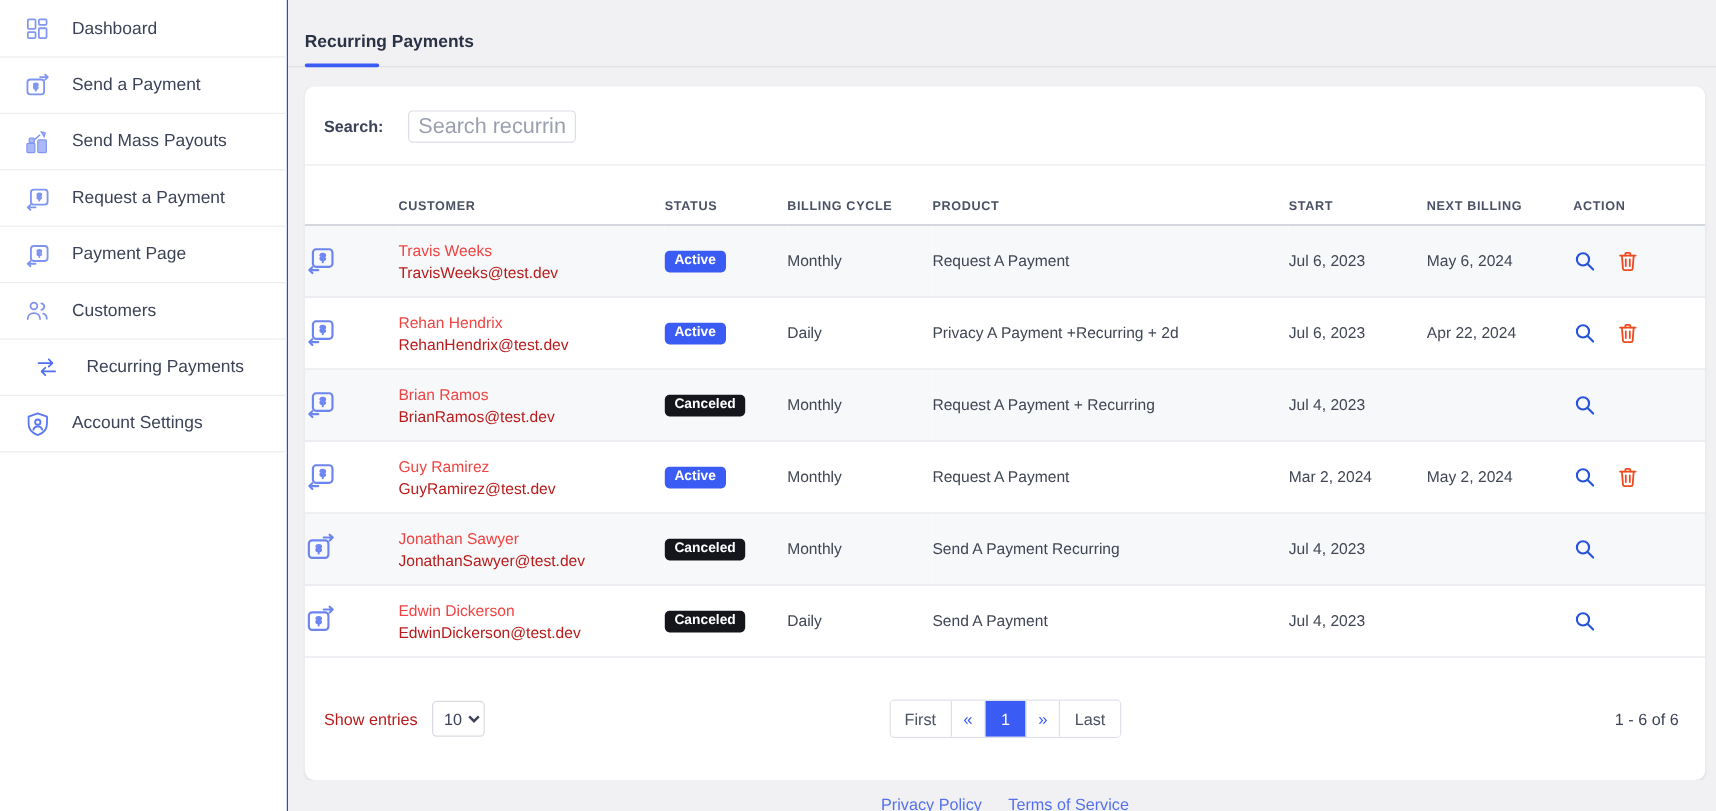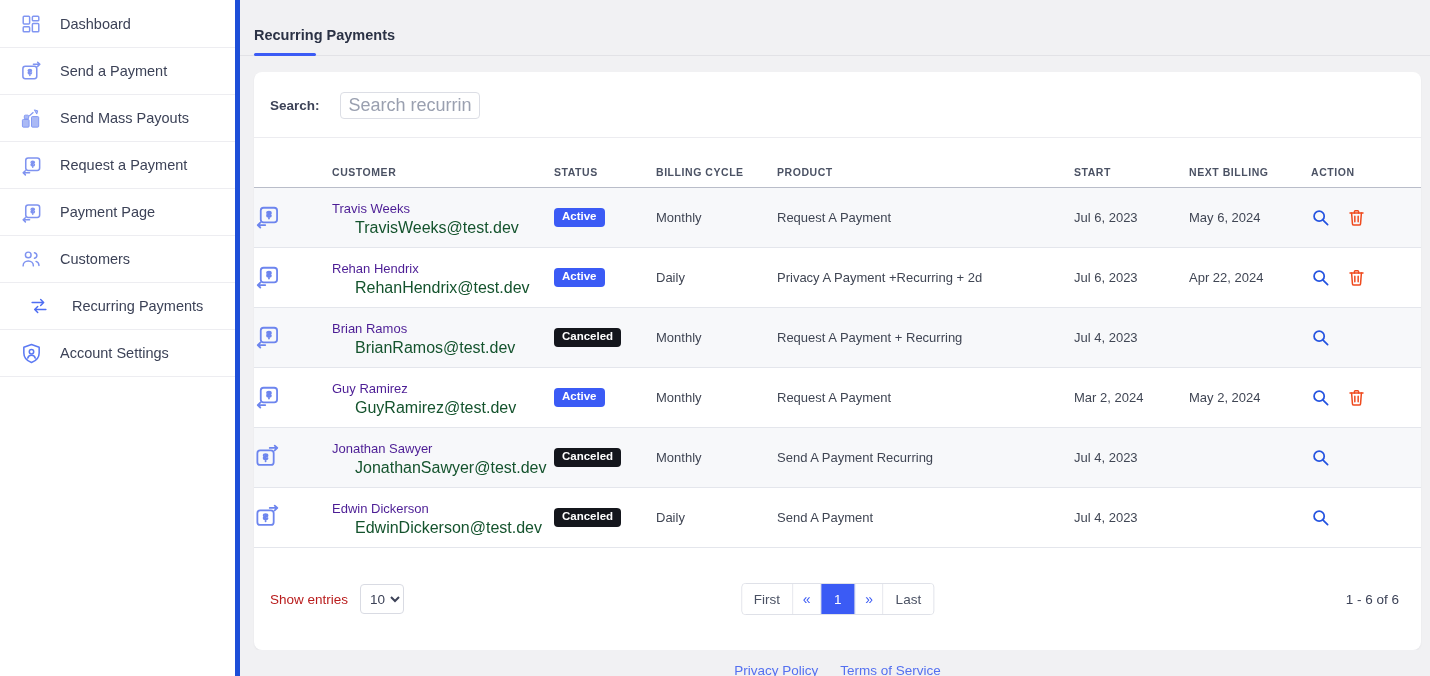--- a/index.html
+++ b/index.html
@@ -8,21 +8,21 @@
     font-family: "Liberation Sans", sans-serif;
     background: #ffffff;
     overflow: hidden;
   }
   .app { display: flex; width: 1430px; height: 676px; }
 
   
   .sidebar {
     width: 240px; min-width: 240px; height: 676px;
     background: #ffffff;
-    border-right: 5px solid #1d4ed8;
+    border-right: 1px solid #1d4ed8;
     padding-top: 1px;
   }
   .nav-item {
     display: flex; align-items: center;
     height: 47px;
     border-bottom: 1px solid #ededf1;
     padding-left: 16px;
     cursor: pointer;
   }
   .nav-item.active { padding-left: 24px; }
@@ -118,22 +118,22 @@
   .col-icon   { width: 78px; }
   .col-cust   { width: 222px; }
   .col-status { width: 102px; }
   .col-cycle  { width: 121px; }
   .col-prod   { width: 297px; }
   .col-start  { width: 115px; }
   .col-next   { width: 122px; }
   .col-action { width: 110px; }
 
   .cell-icon { padding-left: 18px; }
-  .cust-name { font-size: 13px; color: #4c1d95; line-height: 19px; }
-  .cust-mail { font-size: 16px; color: #14532d; line-height: 19px; margin-left: 23px; }
+  .cust-name { font-size: 13px; color: #ef4444; line-height: 19px; }
+  .cust-mail { font-size: 13px; color: #b91c1c; line-height: 19px; }
 
   .badge {
     display: inline-block;
     font-size: 11.5px; font-weight: 700;
     color: #ffffff;
     padding: 3px 8px 4px 8px;
     border-radius: 4px;
     line-height: 1;
   }
   .badge.active { background: #3b5bf5; }

